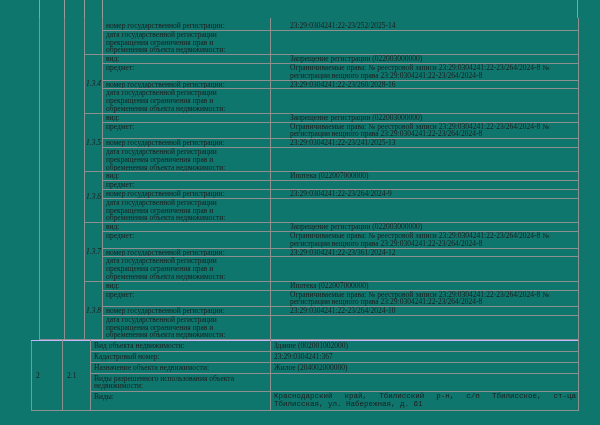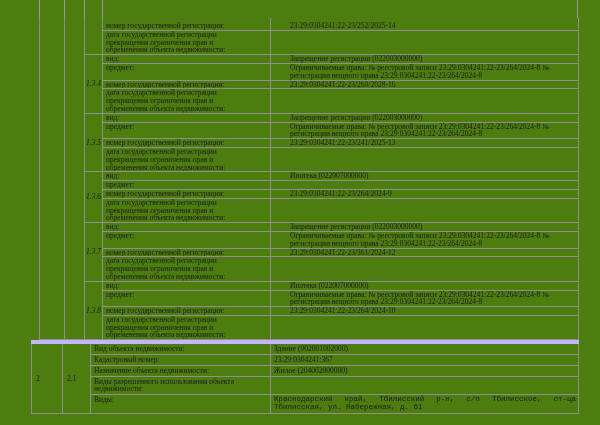--- a/index.html
+++ b/index.html
@@ -1,19 +1,19 @@
 <!DOCTYPE html>
 <html><head>
 <meta charset="utf-8">
 <style>
   html,body { margin:0; padding:0; background:#ffffff; }
   .page {
     position:relative;
     width:600px; height:425px;
-    background:#4d7c0f;
+    background:#0f766e;
     overflow:hidden;
     font-family:"Liberation Serif","DejaVu Serif",serif;
     font-size:7.5px;
     line-height:7.8px;
     color:#1c1c1c;
   }
   table { border-collapse:collapse; table-layout:fixed; }
   td {
     border:1px solid #8f8f8f;
     vertical-align:top;
@@ -23,21 +23,21 @@
   }
   
   .restr { margin:18px 0 0 39px; width:539px; }
   .restr td.first { border-top:none; padding-top:4px; }
   .restr .lbl { padding:0 30px 0 3px; }
   .restr .val { padding:0 2px 0 19px; }
   .restr .c1, .restr .c2 { padding:0; }
   .restr .gidx { text-align:center; vertical-align:middle; padding:0;font-style:italic; }
   
   .obj { margin:0 0 0 31px; width:547px; }
-  .obj tr:first-child td { border-top:4px solid #c4b5fd; }
+  .obj tr:first-child td { border-top:1px solid #c4b5fd; }
   .obj td { padding:1px 2px; }
   .obj .lbl { padding:1px 10px 1px 3px; }
   .obj .val { padding:1px 2px 1px 3px; }
   .obj .b1, .obj .b2 { vertical-align:middle; padding-left:4px; }
   .justify { text-align:justify;font-family:Liberation Mono, monospace; }
   
   .stub { position:absolute; top:0; width:1px; height:18px; background:#9a9a9a; }
 </style>
 </head>
 <body>

